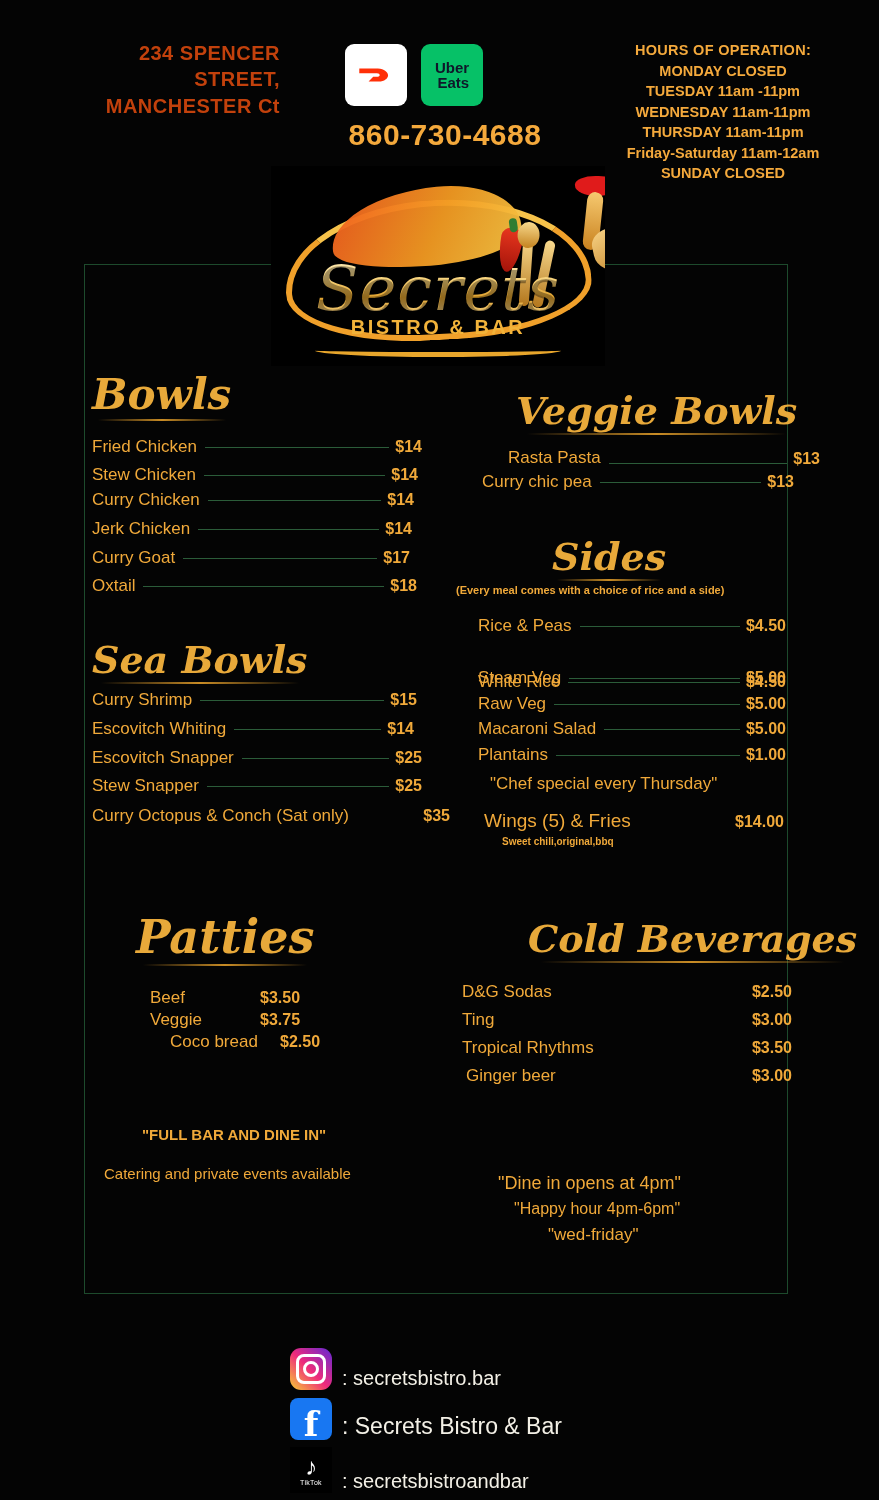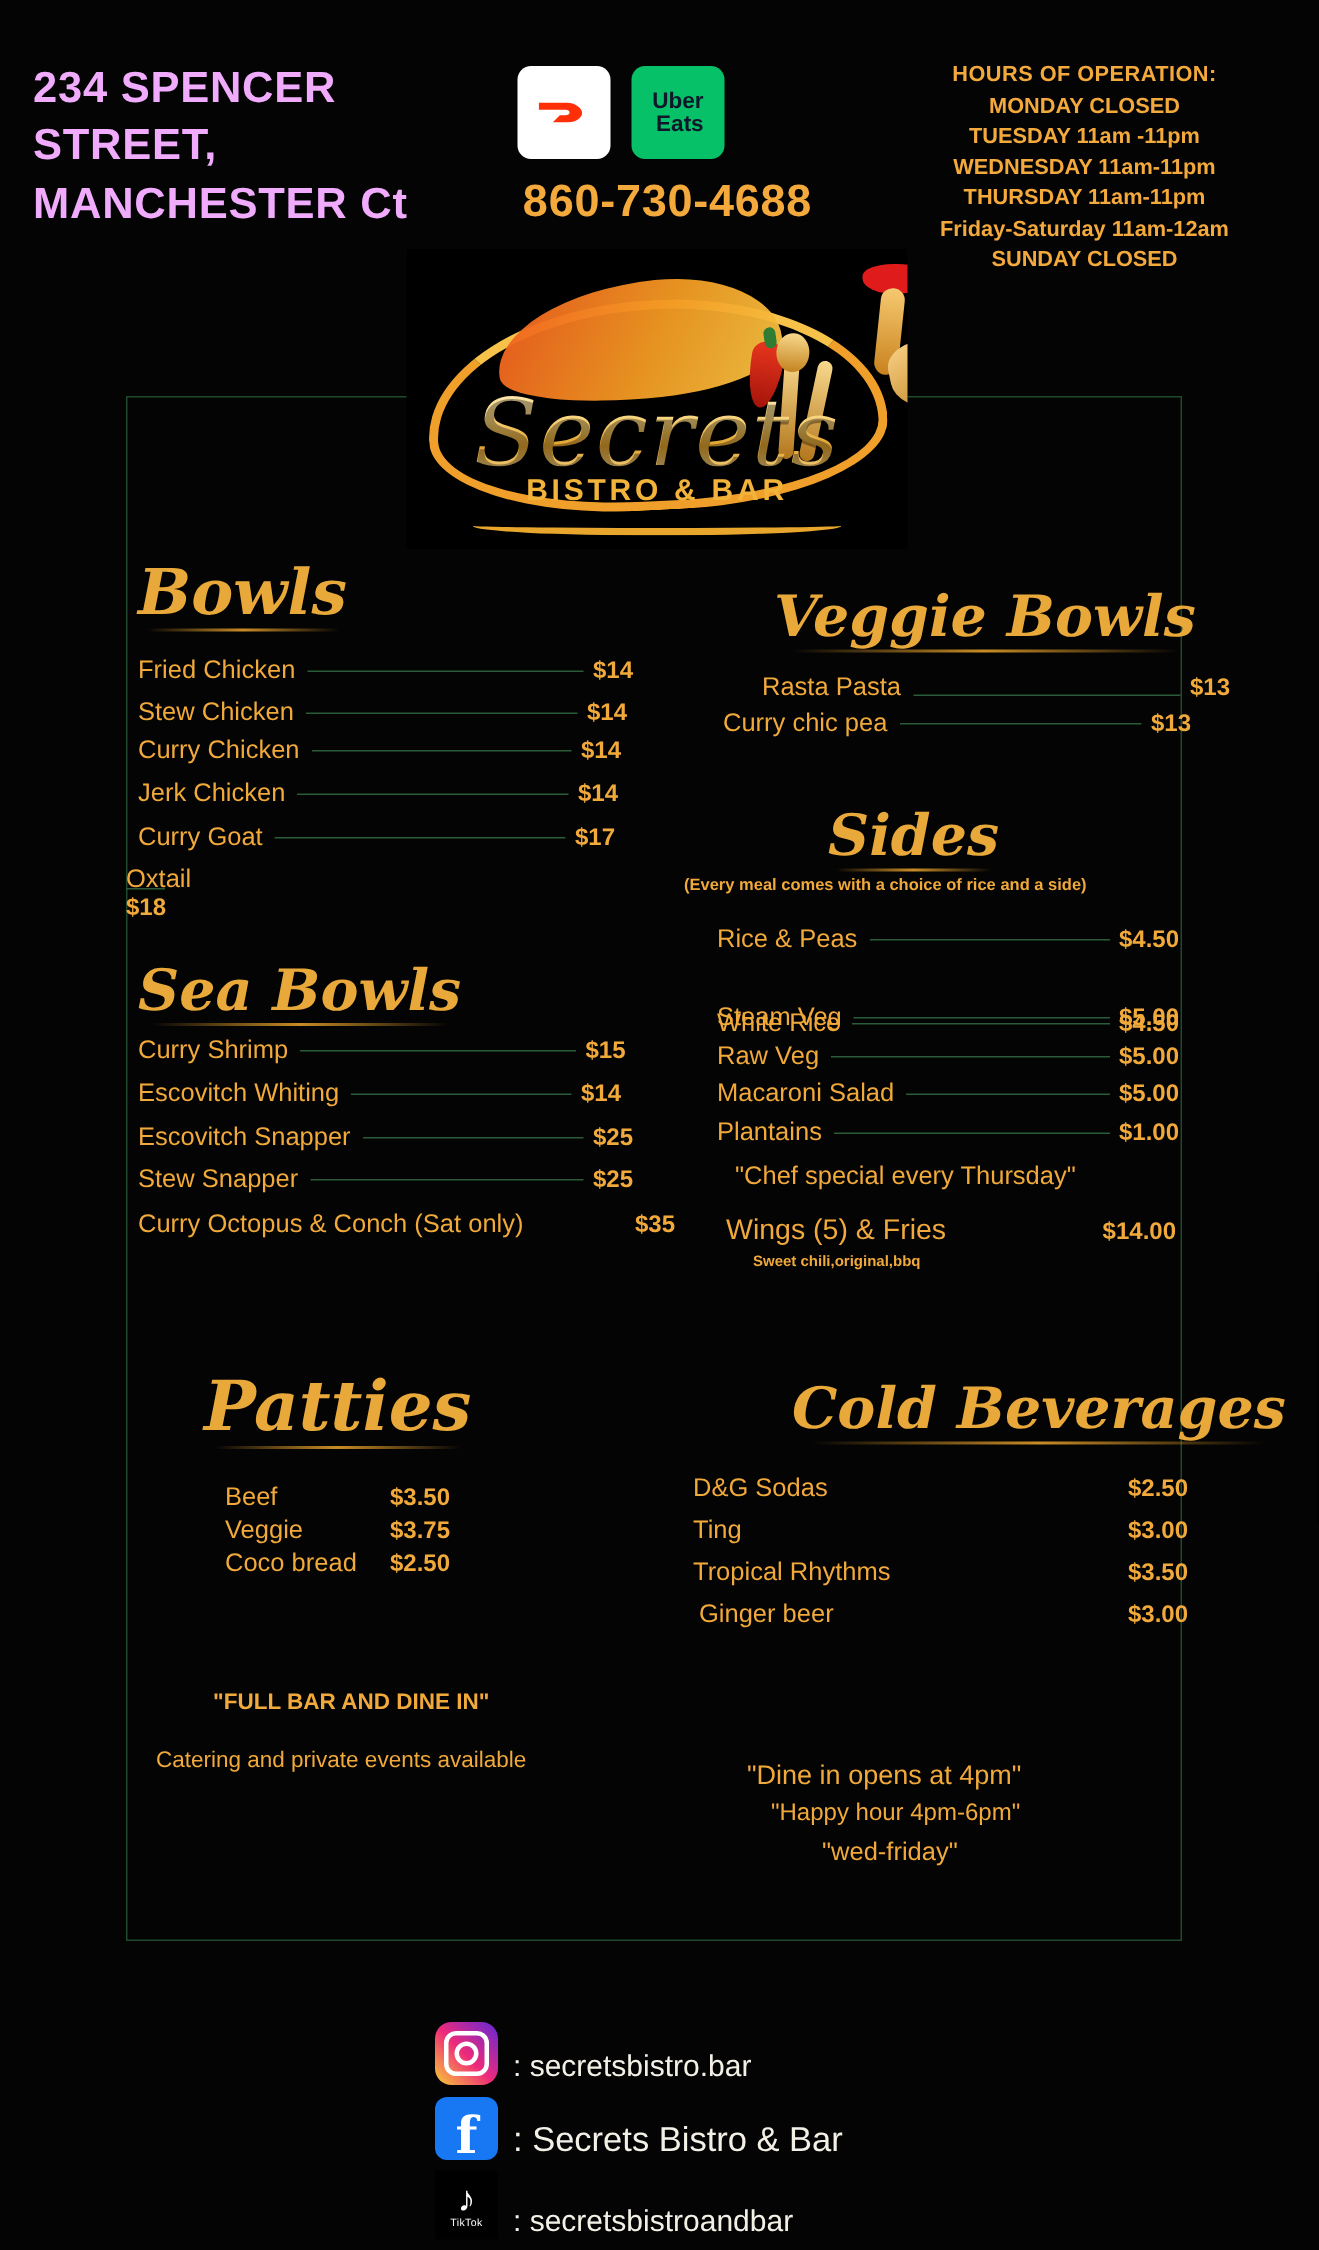--- a/index.html
+++ b/index.html
@@ -19,24 +19,24 @@
     position: absolute;
     inset: 0;
     background: #040404;
   }
   
   .address {
     position: absolute;
     left: 22px;
     top: 40px;
     width: 258px;
-    text-align: left;
-    color: #f0abfc;
+    text-align: right;
+    color: #c2410c;
     font-weight: bold;
-    font-size: 29px;
+    font-size: 20px;
     line-height: 1.32;
     letter-spacing: 0.5px;
   }
   .delivery-badges {
     position: absolute;
     left: 345px;
     top: 44px;
     display: flex;
     gap: 14px;
   }
@@ -397,21 +397,21 @@
   <div class="row" style="left:92px; top:519px; width:320px;">
     <span class="name">Jerk Chicken</span>
     <span class="lead"></span>
     <span class="price">$14</span>
   </div>
   <div class="row" style="left:92px; top:548px; width:318px;">
     <span class="name">Curry Goat</span>
     <span class="lead"></span>
     <span class="price">$17</span>
   </div>
-  <div class="row" style="left:76px; top:576px; width:325px;flex-direction:column;">
+  <div class="row" style="left:92px; top:576px; width:325px;">
     <span class="name">Oxtail</span>
     <span class="lead"></span>
     <span class="price">$18</span>
   </div>
 
   <div class="script-head" style="left:92px; top:637px; font-size:38px;">Sea Bowls</div>
 
   <div class="row" style="left:92px; top:690px; width:325px;">
     <span class="name">Curry Shrimp</span>
     <span class="lead"></span>
@@ -498,21 +498,21 @@
 
   <div class="row" style="left:150px; top:988px; width:180px;">
     <span class="name" style="width:110px; display:inline-block;">Beef</span>
     <span class="price">$3.50</span>
   </div>
   <div class="row" style="left:150px; top:1010px; width:180px;">
     <span class="name" style="width:110px; display:inline-block;">Veggie</span>
     <span class="price">$3.75</span>
   </div>
   <div class="row" style="left:150px; top:1032px; width:180px;">
-    <span class="name" style="width:110px; display:inline-block;">Coco bread</span>
+    <span class="name" style="width:110px; display:inline-block;margin-left:20px;">Coco bread</span>
     <span class="price">$2.50</span>
   </div>
 
   <div class="script-head" style="left:528px; top:916px; font-size:38px;">Cold Beverages</div>
 
   <div class="row" style="left:462px; top:982px; width:330px;">
     <span class="name">D&amp;G Sodas</span>
     <span class="lead" style="border:none;"></span>
     <span class="price">$2.50</span>
   </div>

